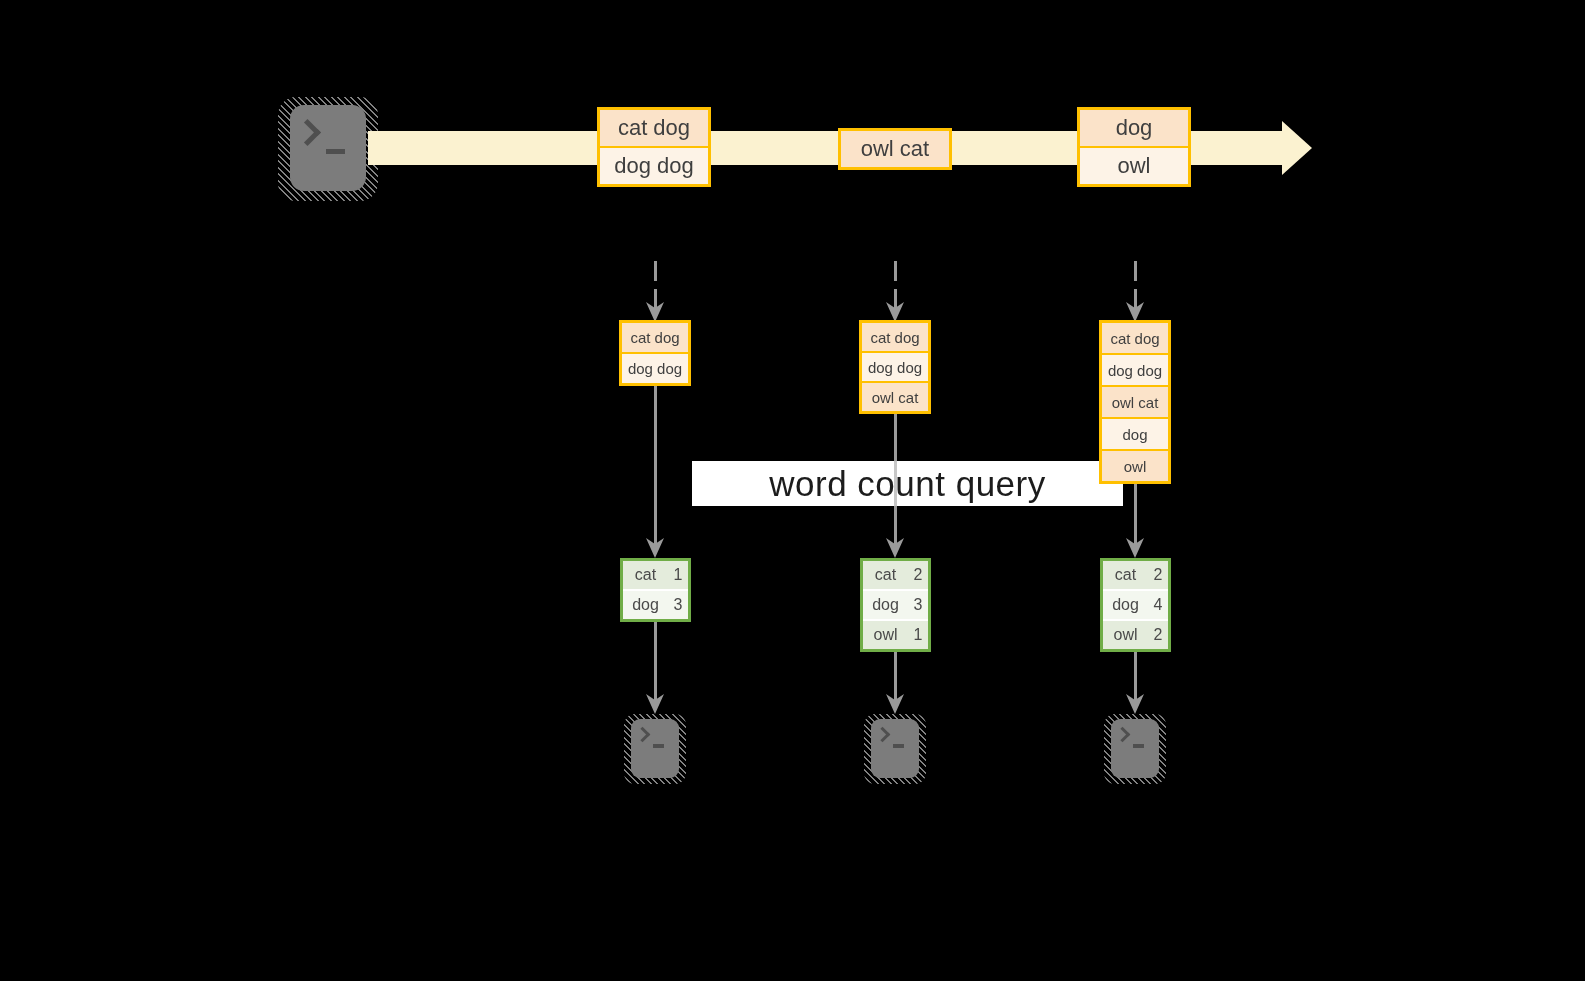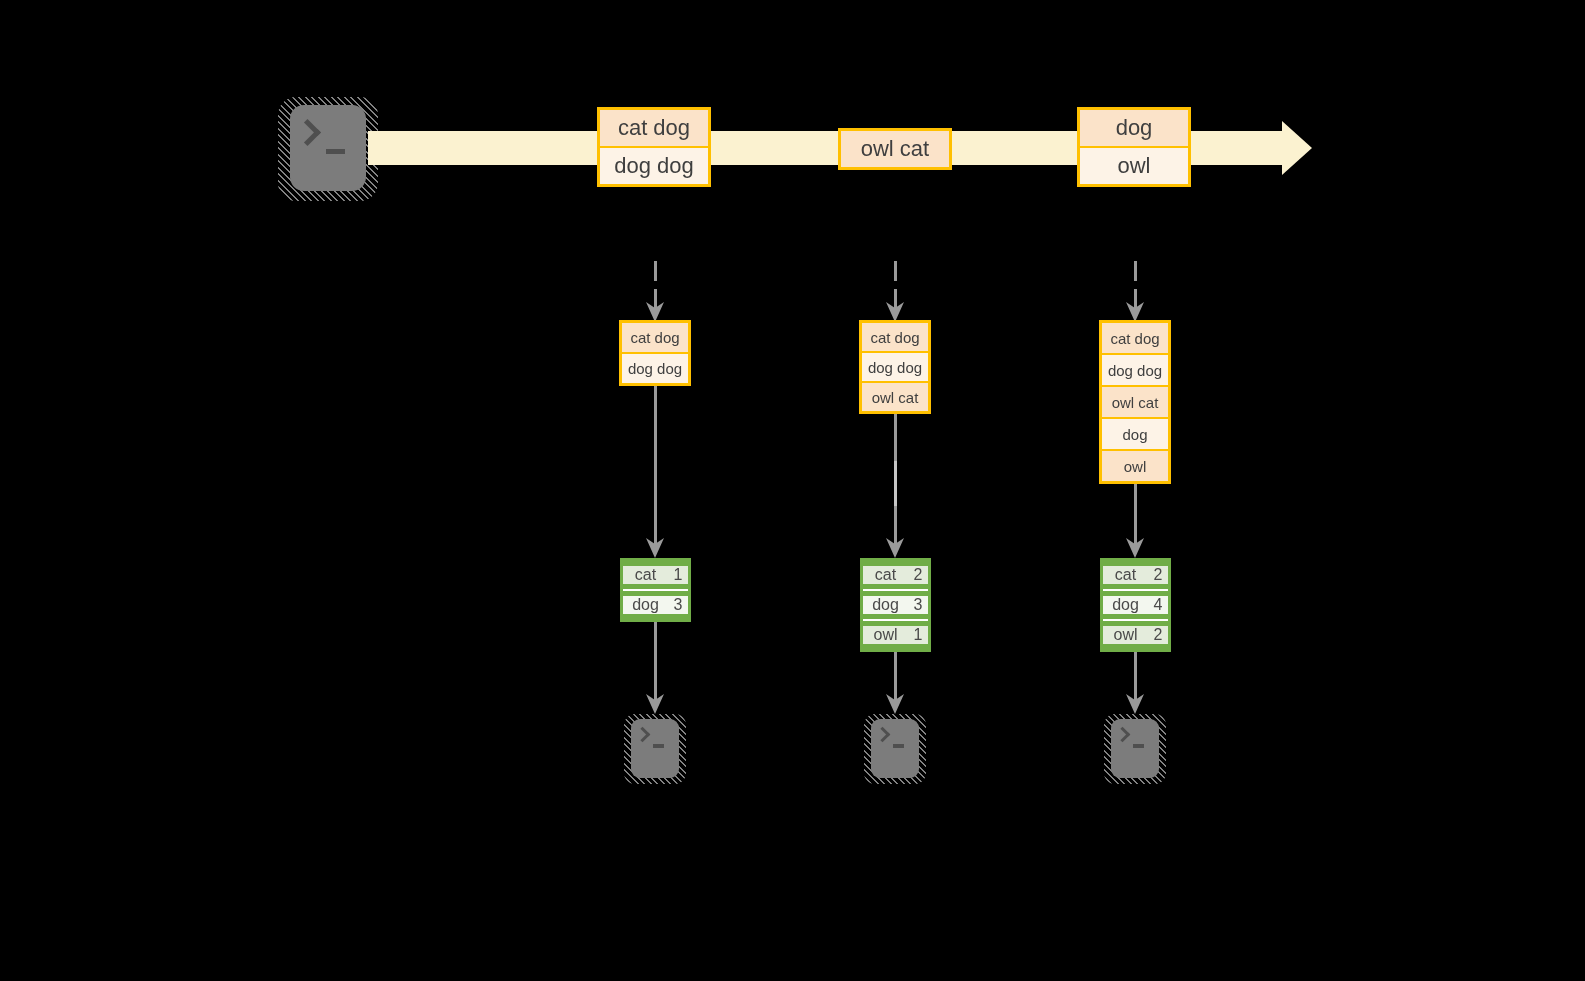--- a/index.html
+++ b/index.html
@@ -60,21 +60,21 @@
     background:linear-gradient(180deg, var(--arrow-gray,#9a9a9a) 0 47px, #c6c6c6 47px 92px, var(--arrow-gray,#9a9a9a) 92px);}
   
   .qlabel{position:absolute; left:692px; top:461px; width:431px; height:45px; z-index:2;
     background:var(--label-bg,#fff); color:var(--label-text,#1c1c1c);
     display:flex; align-items:center; justify-content:center;
     font-size:35px; font-weight:300; letter-spacing:0.5px;}
   
   .gtable{position:absolute; box-sizing:border-box; width:71px; z-index:4;
     border:3px solid var(--accent-green,#70ad47); background:#fff;
     display:flex; flex-direction:column; gap:2px;}
-  .grow{flex:1; display:flex; gap:0; background:var(--accent-green,#70ad47);align-items:center;}
+  .grow{flex:1; display:flex; gap:0; background:var(--accent-green,#70ad47);}
   .gcell{display:flex; align-items:center; justify-content:center;
     background:var(--cell-green,#e4ecdc); color:#4a4a4a; font-size:16px;}
   .gcell.word{flex:1;}
   .gcell.num{width:20px;}
   .grow:nth-child(even) .gcell{background:var(--cell-green-light,#f3f7ef);}
 </style>
 </head>
 <body>
 
 <div class="canvas">
@@ -126,20 +126,21 @@
     <div class="ocell">owl cat</div>
   </div>
   <div class="obox small" style="left:1099px; top:320px; height:164px;">
     <div class="ocell">cat dog</div>
     <div class="ocell">dog dog</div>
     <div class="ocell">owl cat</div>
     <div class="ocell">dog</div>
     <div class="ocell">owl</div>
   </div>
 
+  <div class="qlabel">word count query</div>
 
   <div class="varrow" style="left:646px; top:386px; height:172px;">
     <div class="line"></div>
       <div class="head"></div>
   </div>
   <div class="varrow over-label" style="left:886px; top:414px; height:144px;">
     <div class="line"></div>
       <div class="head"></div>
   </div>
   <div class="varrow" style="left:1126px; top:484px; height:74px;">

